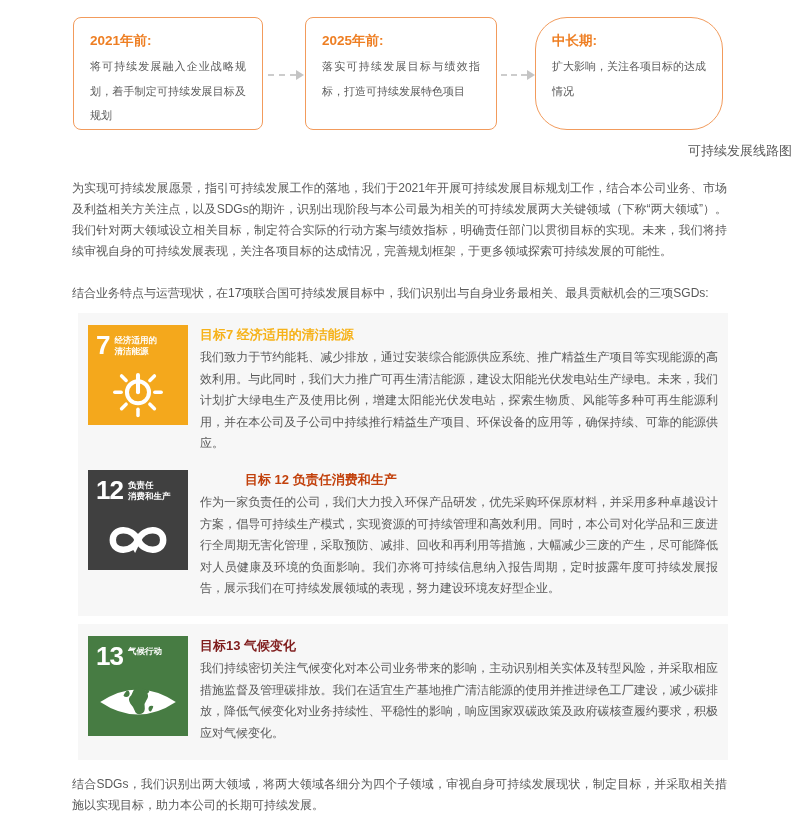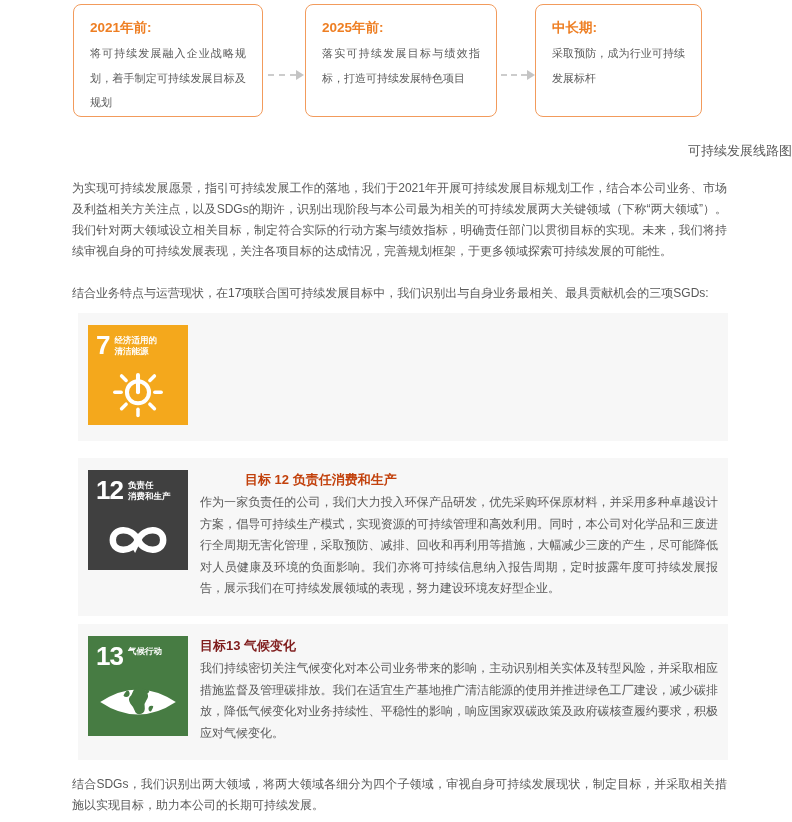--- a/index.html
+++ b/index.html
@@ -2,24 +2,24 @@
 <html><head>
 <meta charset="utf-8">
 <style>
   * { margin:0; padding:0; box-sizing:border-box; }
   html,body { background:#ffffff; }
   body { font-family:"Liberation Sans","DejaVu Sans",sans-serif; }
   .page { position:relative; width:792px; height:822px; background:#fff; overflow:hidden; color:#595959; }
 
   
   .roadmap { position:absolute; left:0; top:0; width:792px; height:132px; }
-  .step { position:absolute; top:4px; height:113px; border:1px solid #F29B5C; border-radius:8px; padding:13px 16px 0 16px; background:#fff; }
+  .step { position:absolute; top:17px; height:113px; border:1px solid #F29B5C; border-radius:8px; padding:13px 16px 0 16px; background:#fff; }
   .step1 { left:73px;  width:190px; }
   .step2 { left:305px; width:192px; }
-  .step3 { left:535px; width:167px; }
+  .step3 { left:535px; width:188px;border-radius:32px; }
   .step-title { color:#EE7E22; font-weight:bold; font-size:13.5px; line-height:20px; margin-bottom:3px; }
   .step-body  { color:#595959; font-size:11px; line-height:24.5px; text-align:justify; }
 
   .arrow { position:absolute; top:74px; height:0; border-top:2px dashed #cccccc; }
   .arrow1 { left:268px; width:28px; }
   .arrow2 { left:501px; width:26px; }
   .arrow::after { content:""; position:absolute; right:-8px; top:-6px; width:0; height:0;
                   border-left:8px solid #c4c4c4; border-top:5px solid transparent; border-bottom:5px solid transparent; }
 
   .caption { position:absolute; left:0; top:142px; width:792px; text-align:right; font-size:13px; color:#595959; }
@@ -63,21 +63,21 @@
       <div class="step-body">将可持续发展融入企业战略规划，着手制定可持续发展目标及规划</div>
     </div>
     <div class="arrow arrow1"></div>
     <div class="step step2">
       <div class="step-title">2025年前:</div>
       <div class="step-body">落实可持续发展目标与绩效指标，打造可持续发展特色项目</div>
     </div>
     <div class="arrow arrow2"></div>
     <div class="step step3">
       <div class="step-title">中长期:</div>
-      <div class="step-body">采取预防，成为行业可持续发展标杆</div>
+      <div class="step-body">扩大影响，关注各项目标的达成情况</div>
     </div>
   </div>
   <div class="caption">可持续发展线路图</div>
 
   <p class="para intro">为实现可持续发展愿景，指引可持续发展工作的落地，我们于2021年开展可持续发展目标规划工作，结合本公司业务、市场及利益相关方关注点，以及SDGs的期许，识别出现阶段与本公司最为相关的可持续发展两大关键领域（下称“两大领域”）。我们针对两大领域设立相关目标，制定符合实际的行动方案与绩效指标，明确责任部门以贯彻目标的实现。未来，我们将持续审视自身的可持续发展表现，关注各项目标的达成情况，完善规划框架，于更多领域探索可持续发展的可能性。</p>
   <p class="para sdg-intro">结合业务特点与运营现状，在17项联合国可持续发展目标中，我们识别出与自身业务最相关、最具贡献机会的三项SGDs:</p>
 
   <div class="panel panel-7">
     <div class="sdg-tile tile-7">
       <div class="sdg-head">
@@ -95,20 +95,24 @@
             <line x1="79" y1="54" x2="90" y2="54" stroke-width="6"></line>
             <line x1="21" y1="54" x2="10" y2="54" stroke-width="6"></line>
             <line x1="70.5" y1="33.5" x2="78.3" y2="25.7" stroke-width="6"></line>
             <line x1="29.5" y1="33.5" x2="21.7" y2="25.7" stroke-width="6"></line>
             <line x1="70.5" y1="74.5" x2="78.3" y2="82.3" stroke-width="6"></line>
             <line x1="29.5" y1="74.5" x2="21.7" y2="82.3" stroke-width="6"></line>
             <line x1="50" y1="83" x2="50" y2="94" stroke-width="6"></line>
           </g>
         </svg>
       </div>
+    </div>
+    <div class="panel-text">
+      <div class="panel-heading h7">目标7 经济适用的清洁能源</div>
+      <div class="panel-body">我们致力于节约能耗、减少排放，通过安装综合能源供应系统、推广精益生产项目等实现能源的高效利用。与此同时，我们大力推广可再生清洁能源，建设太阳能光伏发电站生产绿电。未来，我们计划扩大绿电生产及使用比例，增建太阳能光伏发电站，探索生物质、风能等多种可再生能源利用，并在本公司及子公司中持续推行精益生产项目、环保设备的应用等，确保持续、可靠的能源供应。</div>
     </div>
   </div>
 
   <div class="panel panel-12">
     <div class="sdg-tile tile-12">
       <div class="sdg-head">
         <span class="sdg-num">12</span>
         <span class="sdg-label">
           <span>负责任</span>
           <span>消费和生产</span>

